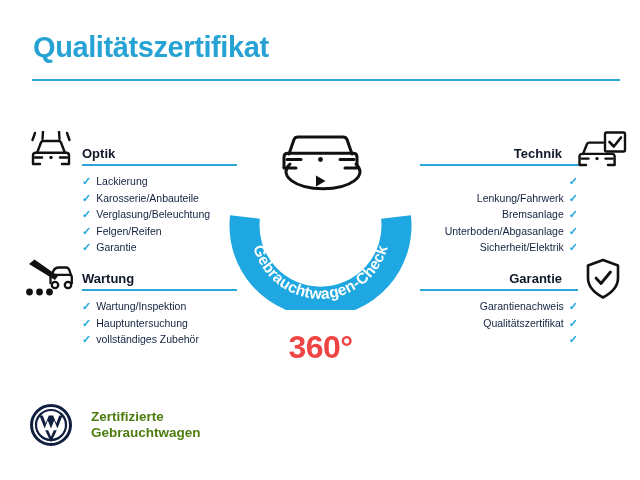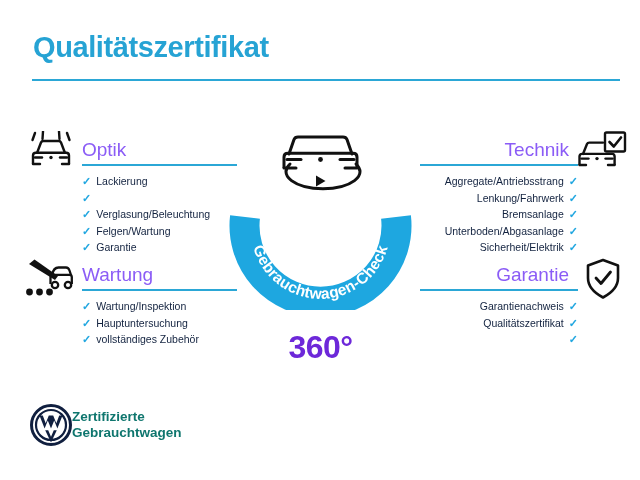--- a/index.html
+++ b/index.html
@@ -19,38 +19,38 @@
   .title-rule{
     position:absolute;left:32px;top:79px;width:588px;height:2px;
     background:#2ba7d6;
   }
 
   
   .section{position:absolute;}
   .sec-head{position:relative;height:26px;}
   .sec-title{
     position:absolute;bottom:5px;
-    font-size:19px;font-weight:normal;color:#8b5cf6;white-space:nowrap;
+    font-size:13px;font-weight:bold;color:#0f172a;white-space:nowrap;
   }
   .sec-rule{position:absolute;height:2px;background:#2ba7d6;bottom:0;}
   .items{list-style:none;margin:0;padding:0;margin-top:7px;}
   .items li{
     font-size:10.5px;color:#12223f;line-height:16.5px;white-space:nowrap;
     display:flex;align-items:center;
   }
   .chk{color:#22a7e0;font-size:11px;font-weight:bold;}
 
   
   .left .sec-title{left:0;}
   .left .sec-rule{left:0;right:0;}
   .left .items li{justify-content:flex-start;}
   .left .chk{margin-right:5px;}
 
   
-  .right .sec-title{right:9px;}
+  .right .sec-title{right:16px;}
   .right .sec-rule{left:0;right:0;}
   .right .items li{justify-content:flex-end;}
   .right .chk{margin-left:5px;order:2;}
 
   
   #sec-optik{left:82px;top:140px;width:155px;}
   #sec-wartung{left:82px;top:265px;width:155px;}
   #sec-technik{right:62px;top:140px;width:158px;}
   #sec-garantie{right:62px;top:265px;width:158px;}
 
@@ -59,27 +59,27 @@
   #icon-optik{left:28px;top:131px;}
   #icon-wartung{left:25px;top:258px;}
   #icon-technik{right:13px;top:131px;}
   #icon-garantie{right:19px;top:258px;}
 
   
   #badge{position:absolute;left:228px;top:120px;width:185px;height:190px;}
   #badge svg{display:block;}
   .badge-num{
     position:absolute;left:0;right:0;top:209px;text-align:center;
-    font-size:32px;font-weight:bold;color:#6d28d9;letter-spacing:-0.5px;
+    font-size:32px;font-weight:bold;color:#ef4444;letter-spacing:-0.5px;
   }
 
   
   #vw{position:absolute;left:30px;top:404px;display:flex;align-items:center;}
   #vw .vwtxt{
-    margin-left:0;font-size:13.5px;font-weight:bold;color:#0f766e;
+    margin-left:19px;font-size:13.5px;font-weight:bold;color:#4d7c0f;
     line-height:16px;
   }
 </style>
 </head>
 <body>
 
 <div id="page">
 
   <div class="title">Qualitätszertifikat</div>
   <div class="title-rule"></div>
@@ -170,28 +170,29 @@
       <div class="sec-title">Optik</div>
       <div class="sec-rule"></div>
     </div>
     <ul class="items">
       <li>
           <span class="chk">✓</span>
           <span>Lackierung</span>
         </li>
       <li>
           <span class="chk">✓</span>
+          <span>Karosserie/Anbauteile</span>
         </li>
       <li>
           <span class="chk">✓</span>
           <span>Verglasung/Beleuchtung</span>
         </li>
       <li>
           <span class="chk">✓</span>
-          <span>Felgen/Wartung</span>
+          <span>Felgen/Reifen</span>
         </li>
       <li>
           <span class="chk">✓</span>
           <span>Garantie</span>
         </li>
     </ul>
   </div>
 
   <div class="section left" id="sec-wartung">
     <div class="sec-head">
@@ -215,21 +216,20 @@
   </div>
 
   <div class="section right" id="sec-technik">
     <div class="sec-head">
       <div class="sec-title">Technik</div>
       <div class="sec-rule"></div>
     </div>
     <ul class="items">
       <li>
           <span class="chk">✓</span>
-          <span>Aggregate/Antriebsstrang</span>
         </li>
       <li>
           <span class="chk">✓</span>
           <span>Lenkung/Fahrwerk</span>
         </li>
       <li>
           <span class="chk">✓</span>
           <span>Bremsanlage</span>
         </li>
       <li>

